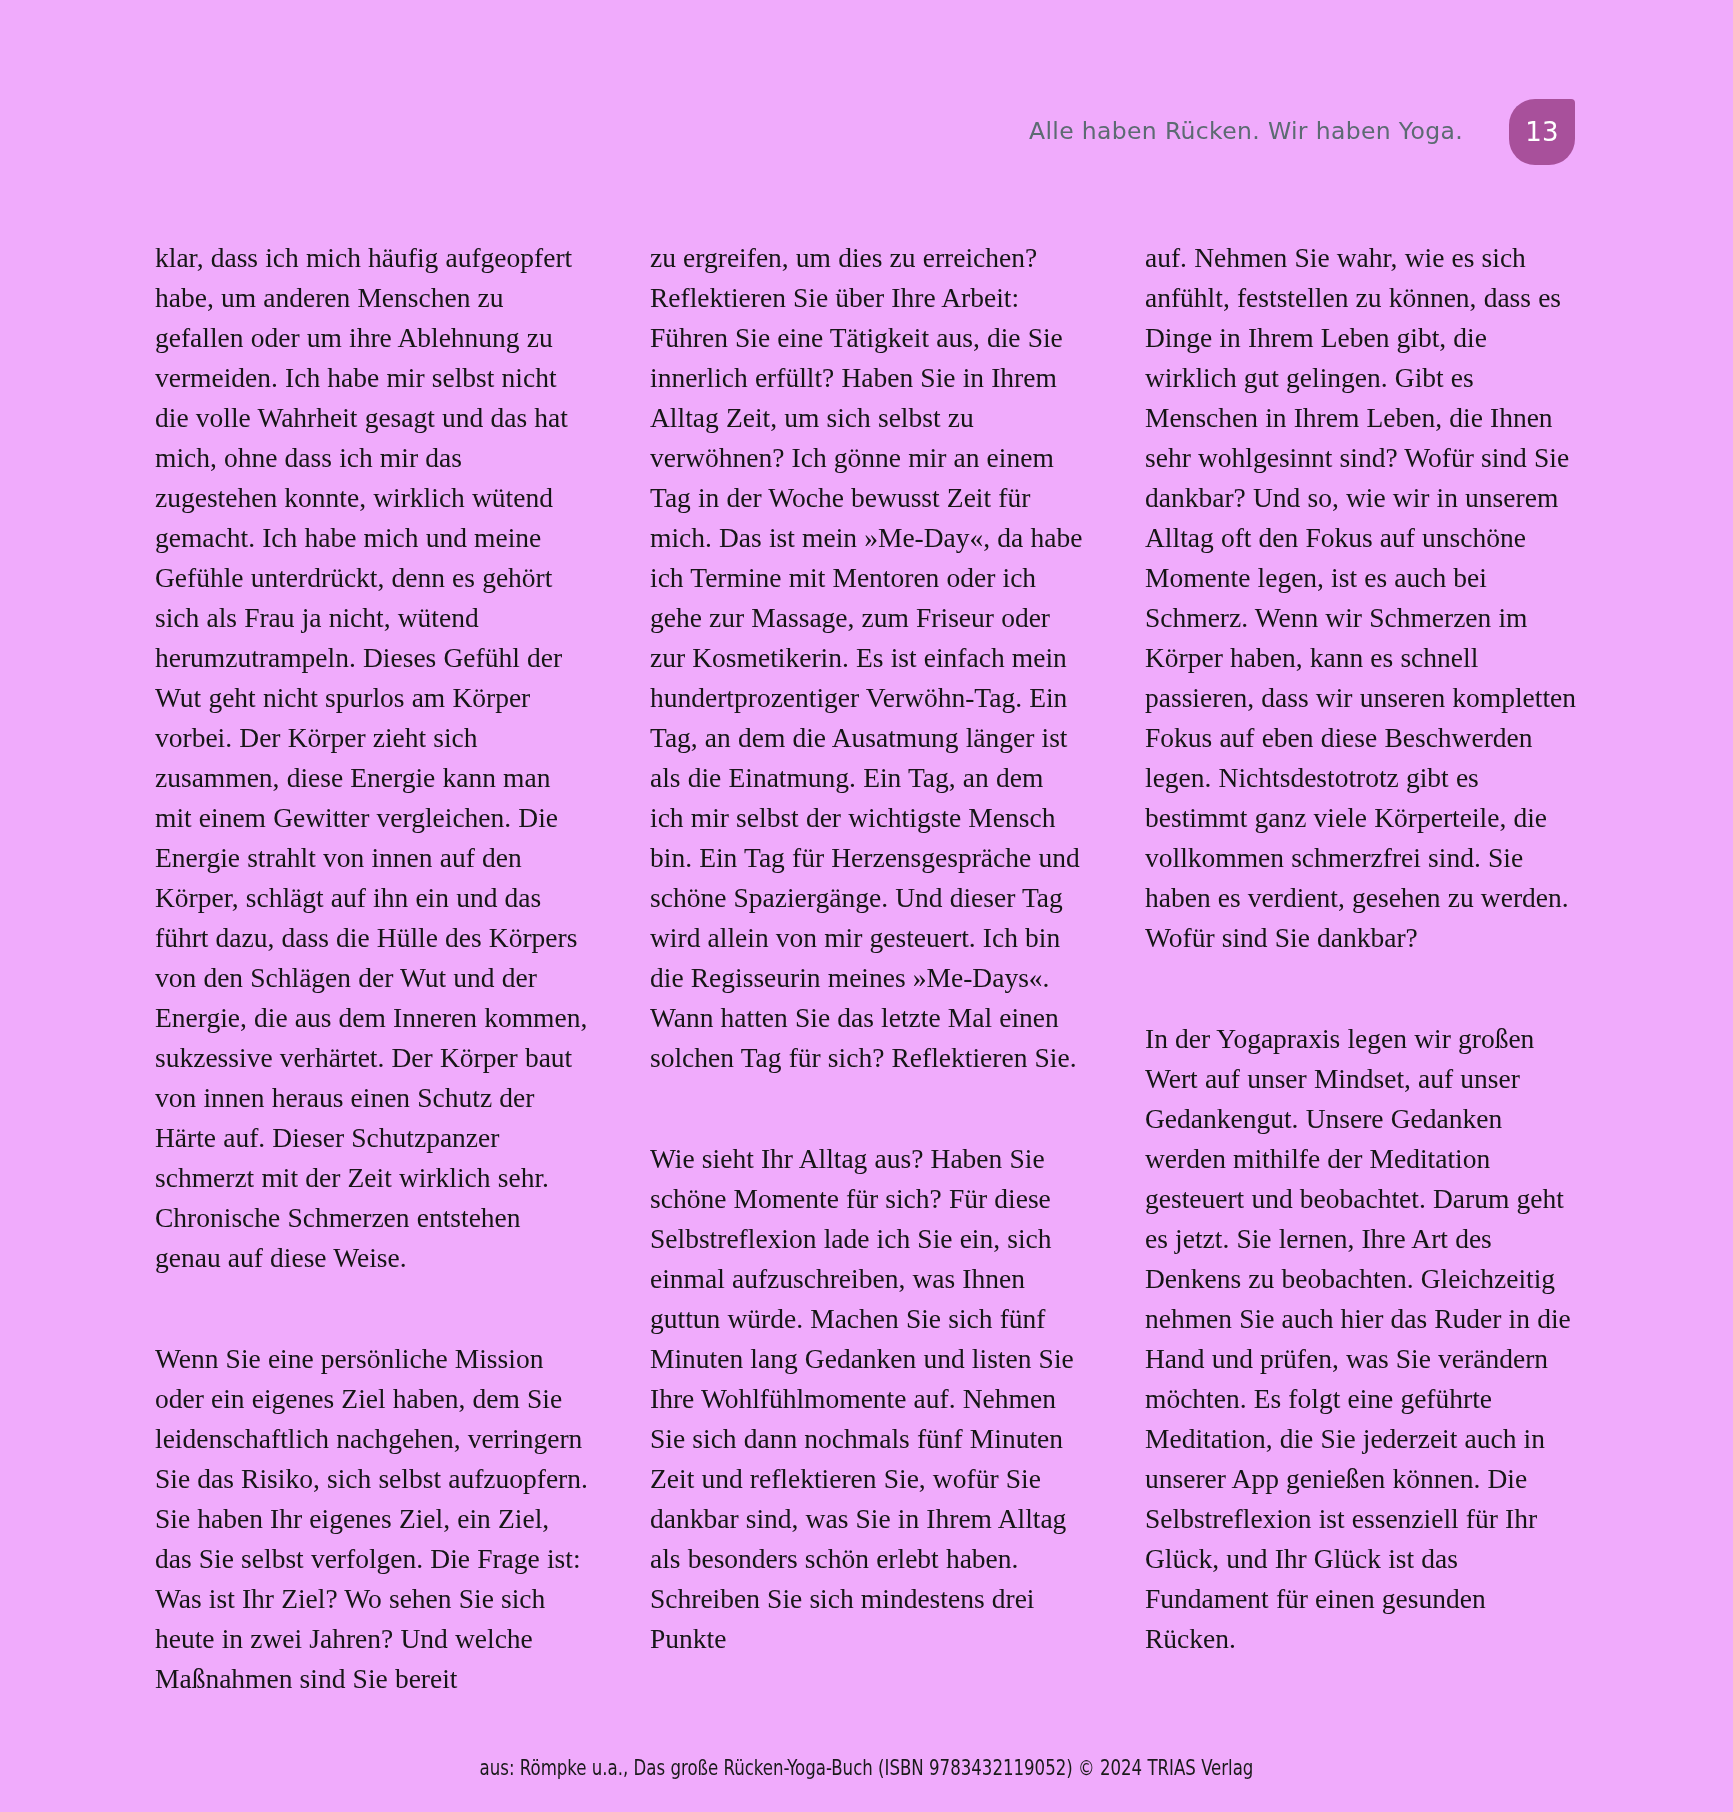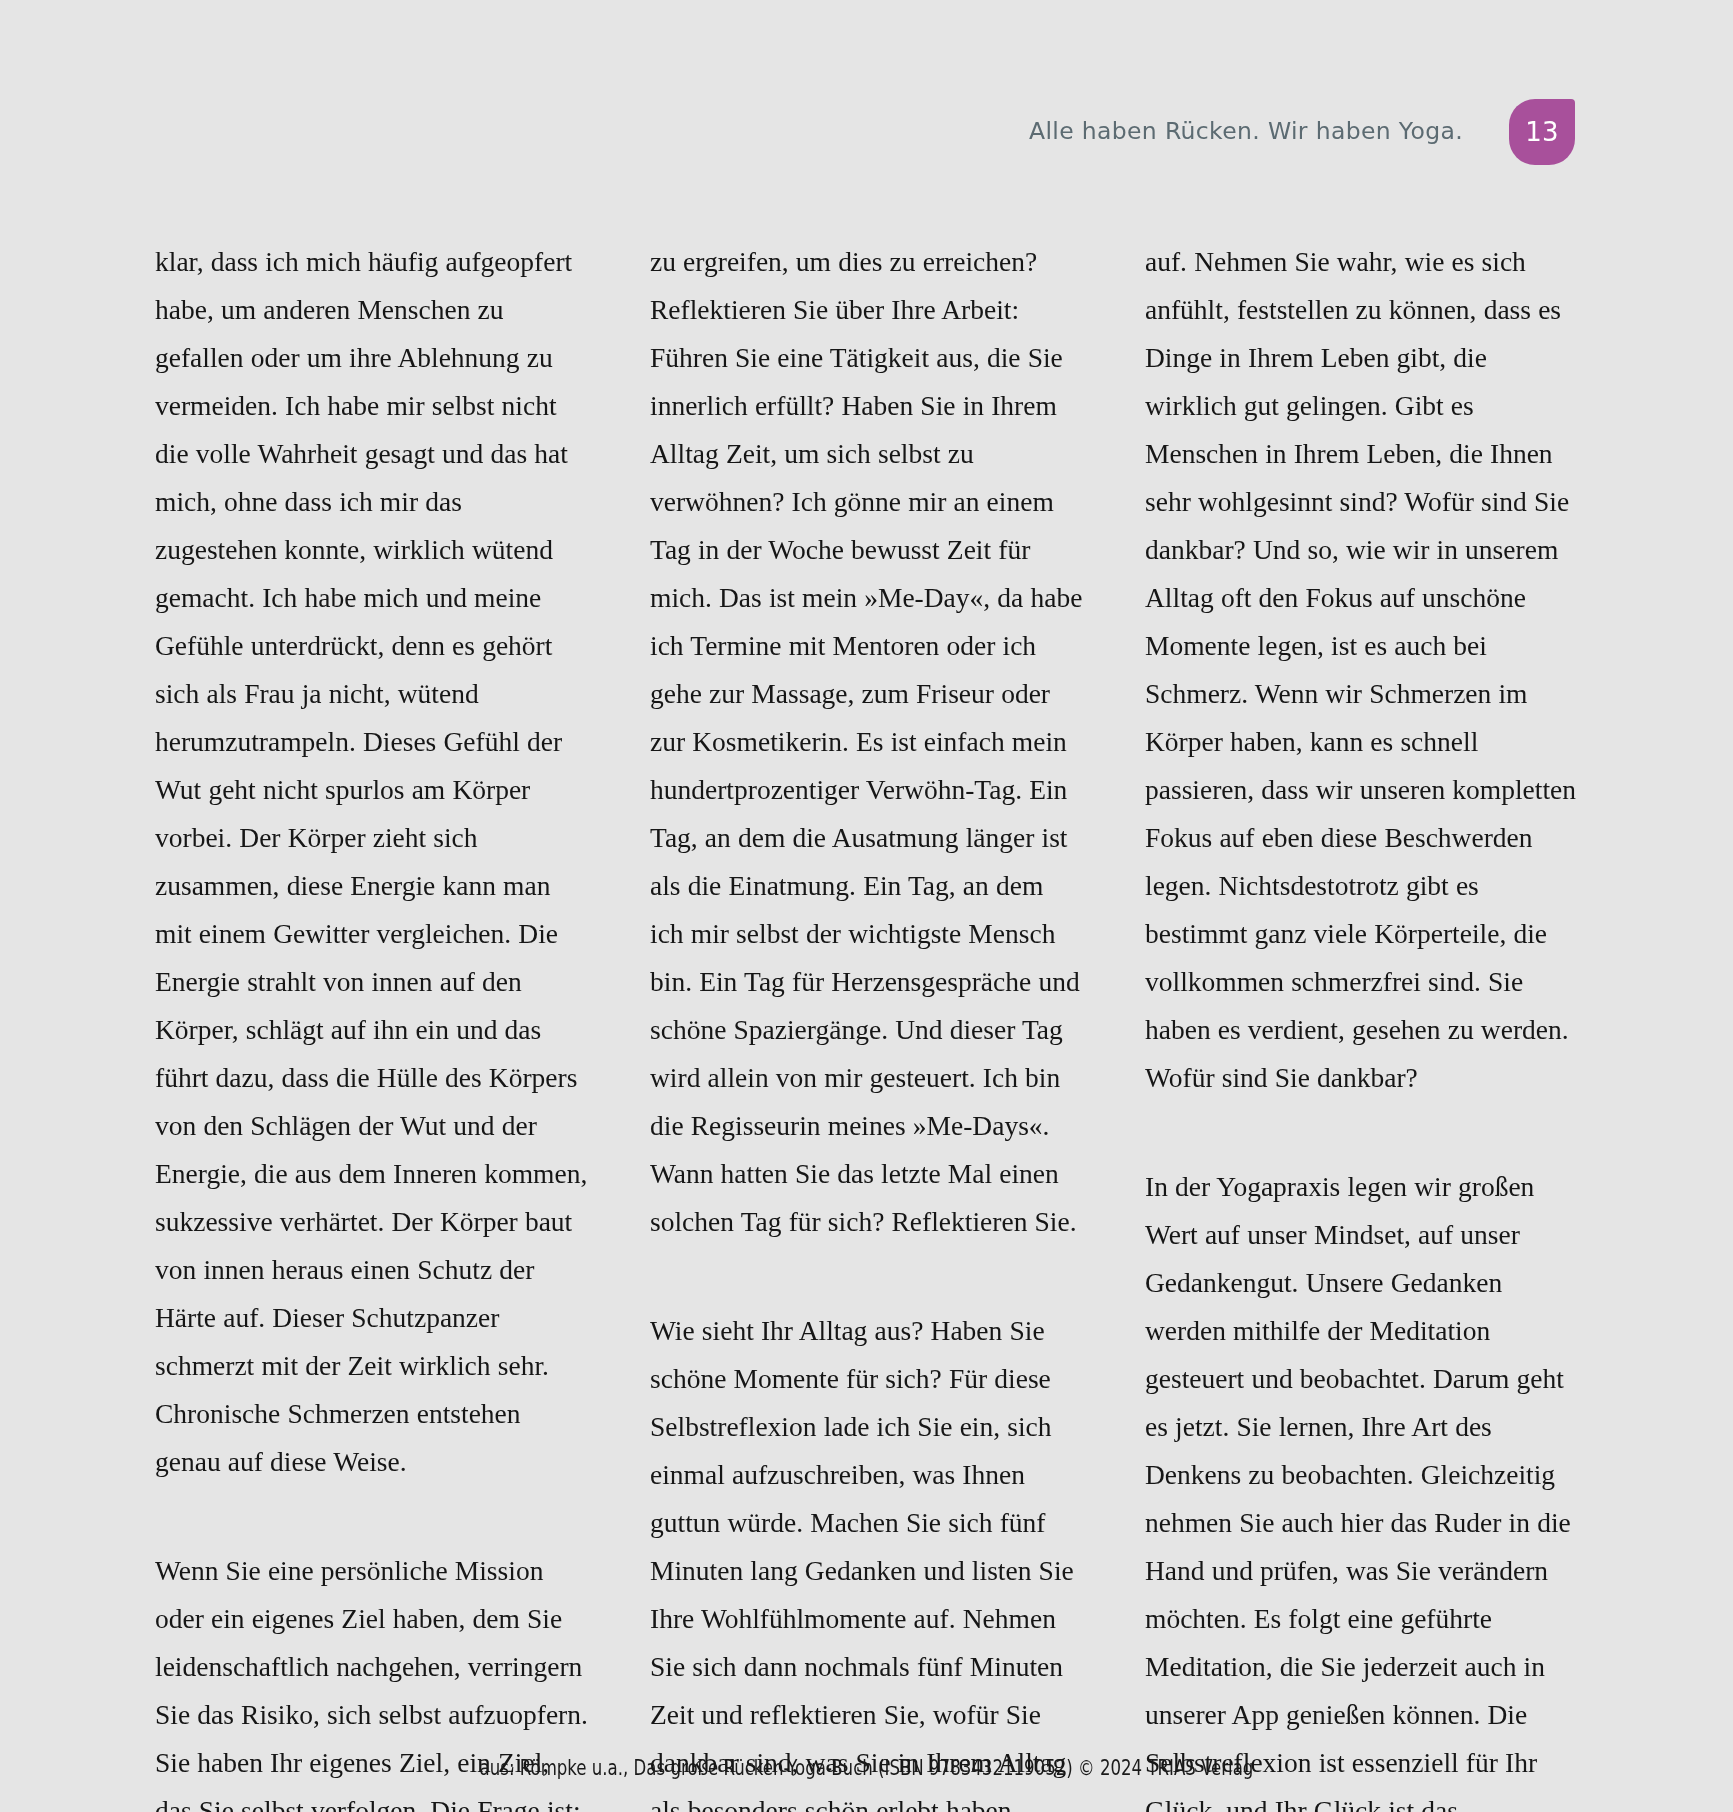--- a/index.html
+++ b/index.html
@@ -5,21 +5,21 @@
 <style>
   html, body {
     margin: 0;
     padding: 0;
     background: #ffffff;
   }
   .page {
     position: relative;
     width: 1733px;
     height: 1812px;
-    background: #e5e5e5;
+    background: #f0abfc;
     box-sizing: border-box;
     font-family: "Liberation Serif", "DejaVu Serif", serif;
     overflow: hidden;
   }
 
   
   .running-head {
     position: absolute;
     top: 96px;
     right: 158px;
@@ -65,21 +65,21 @@
     display: flex;
     gap: 62px;
   }
   .column {
     flex: 1 1 0;
     min-width: 0;
   }
   .column p {
     margin: 0;
     font-size: 27.5px;
-    line-height: 48px;
+    line-height: 40px;
     color: #161616;
     text-align: left;
     hyphens: none;
     word-spacing: 0.01em;
   }
   .column p + p {
     margin-top: 61px;
   }
 
   

